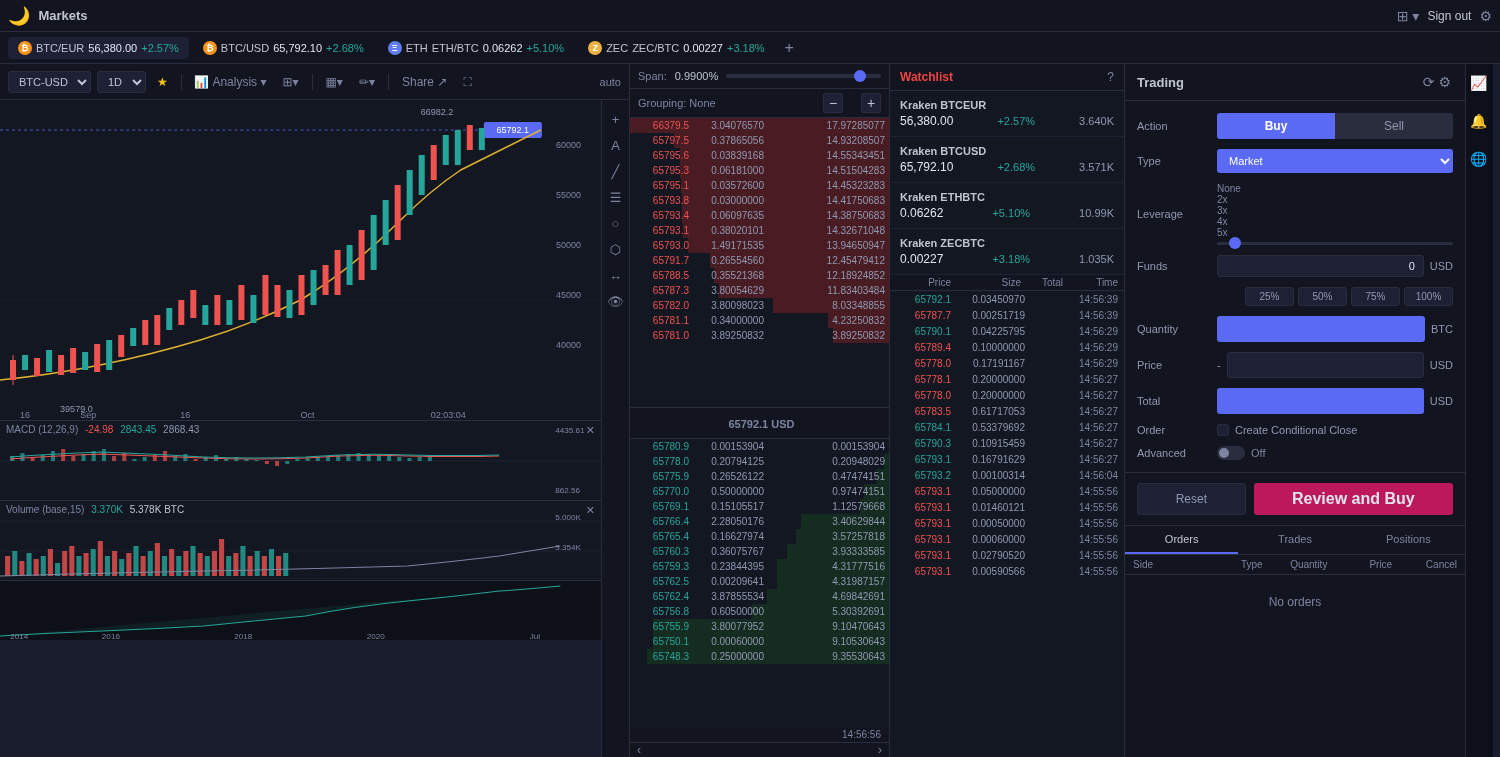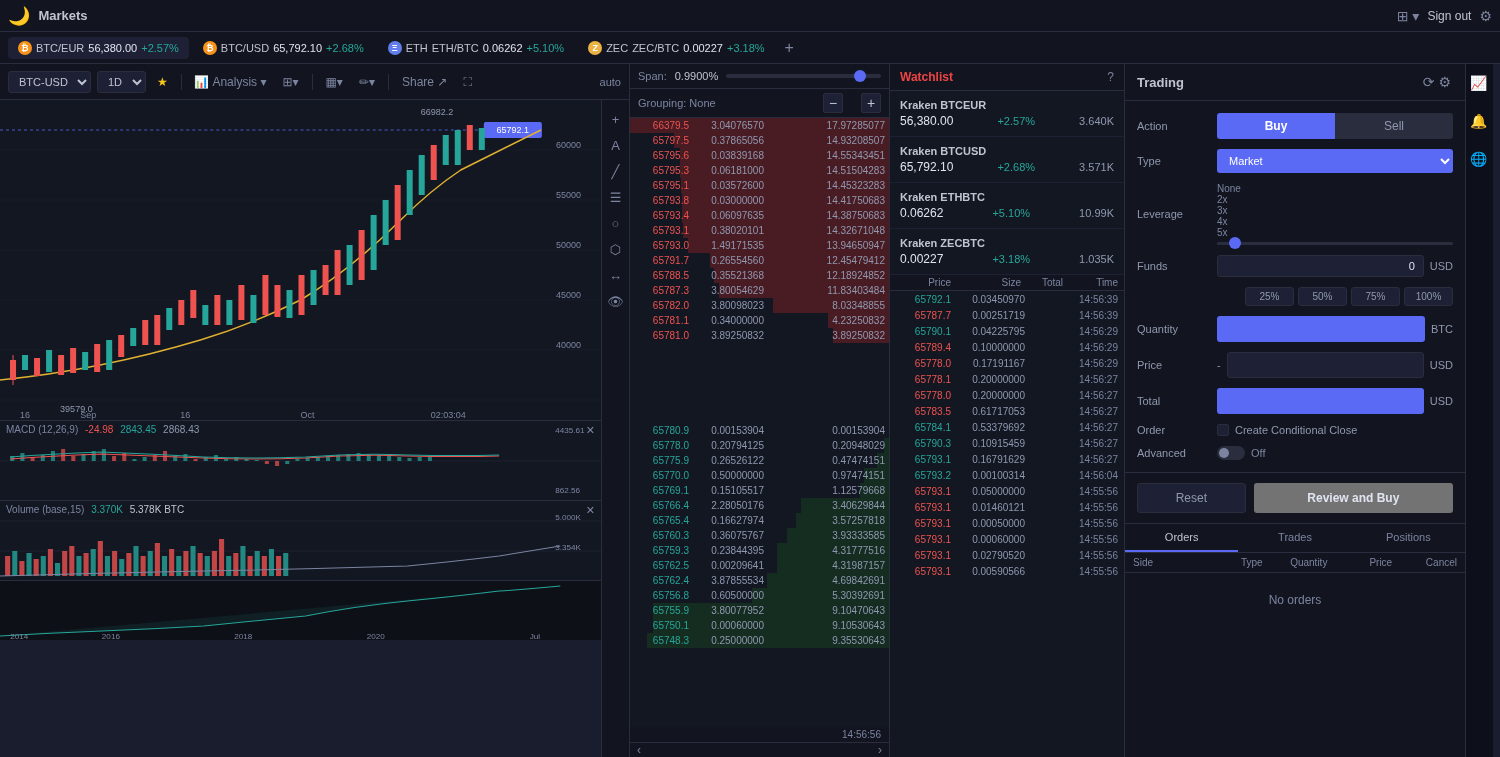--- a/index.html
+++ b/index.html
@@ -135,21 +135,21 @@
     .order-checkbox { width: 12px; height: 12px; background: #1e2135; border: 1px solid #2a2d3e; border-radius: 2px; flex-shrink: 0; }
     .order-label { color: #9098b0; font-size: 11px; }
 
     .advanced-row { display: flex; align-items: center; }
     .toggle { width: 28px; height: 14px; background: #2a2d3e; border-radius: 7px; position: relative; cursor: pointer; }
     .toggle-thumb { position: absolute; left: 2px; top: 2px; width: 10px; height: 10px; background: #7c84a0; border-radius: 50%; }
     .off-label { color: #7c84a0; font-size: 11px; margin-left: 6px; }
 
     .action-btns { display: flex; gap: 8px; padding: 10px 12px; border-bottom: 1px solid #2a2d3e; }
     .reset-btn { flex: 1; padding: 7px; background: #1e2135; border: 1px solid #2a2d3e; color: #9098b0; cursor: pointer; border-radius: 3px; font-size: 12px; }
-    .review-btn { flex: 2; padding: 7px; background: #737373; border: none; color: #e0e4f0; cursor: pointer; border-radius: 3px; font-size: 12px; font-weight: 600; }
+    .review-btn { flex: 2; padding: 7px; background: #be185d; border: none; color: #e0e4f0; cursor: pointer; border-radius: 3px; font-size: 16px; font-weight: 600; }
 
     
     .bottom-tabs { display: flex; border-bottom: 1px solid #2a2d3e; background: #12151f; flex-shrink: 0; }
     .bottom-tab { flex: 1; padding: 7px; text-align: center; font-size: 11px; cursor: pointer; color: #7c84a0; border-bottom: 2px solid transparent; }
     .bottom-tab.active { color: #c0c4d0; border-bottom: 2px solid #5b6af5; }
 
     .orders-table { flex: 1; overflow-y: auto; }
     .orders-header { display: flex; padding: 4px 8px; border-bottom: 1px solid #2a2d3e; background: #12151f; }
     .orders-header > div { flex: 1; color: #7c84a0; font-size: 10px; text-align: right; }
     .orders-header > div:first-child { text-align: left; }
@@ -577,20 +577,23 @@
   </div>
           <div class="ob-row">
     <div class="ob-bar ask-bar" style="width:21.62504622222222%"></div>
     <span class="ob-price ask">65781.0</span>
     <span class="ob-size">3.89250832</span>
     <span class="ob-total">3.89250832</span>
   </div>
         </div>
     </div>
 
+    <div class="ob-mid-price">
+      <span>65792.1 USD</span>
+    </div>
 
     <div style="flex: 1; overflow-y: auto; overflow-x: hidden;">
       <div id="bids-container">
           <div class="ob-row">
     <div class="ob-bar bid-bar" style="width:0.0153904%"></div>
     <span class="ob-price bid">65780.9</span>
     <span class="ob-size">0.00153904</span>
     <span class="ob-total">0.00153904</span>
   </div>
           <div class="ob-row">

